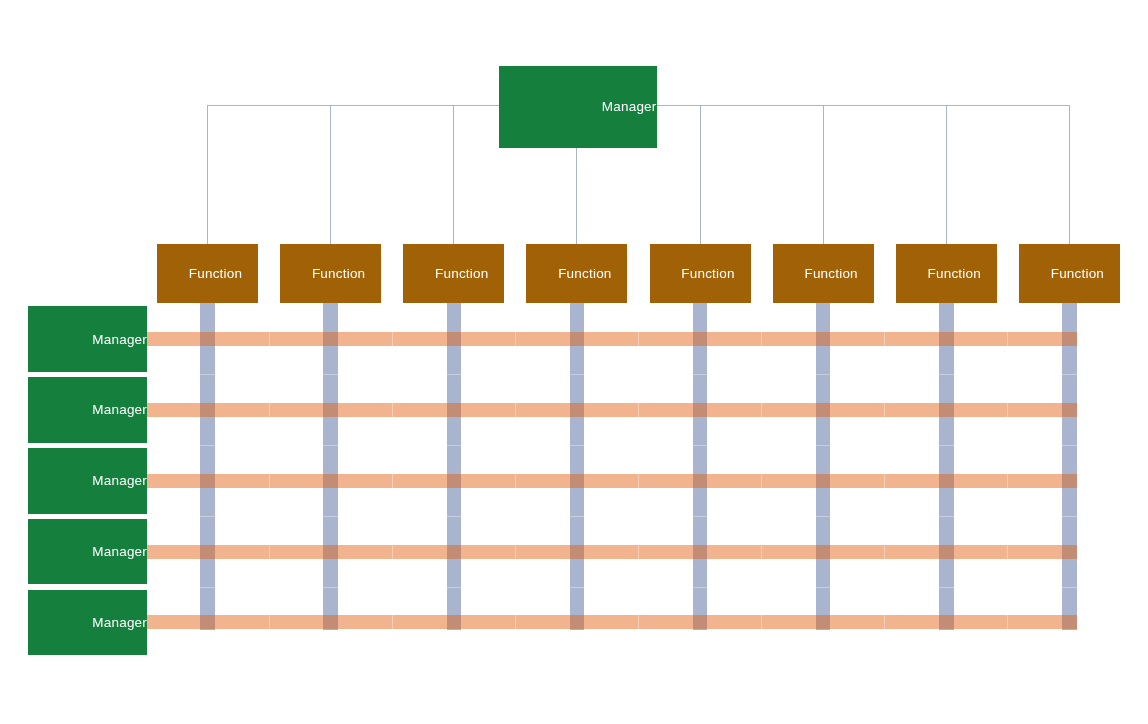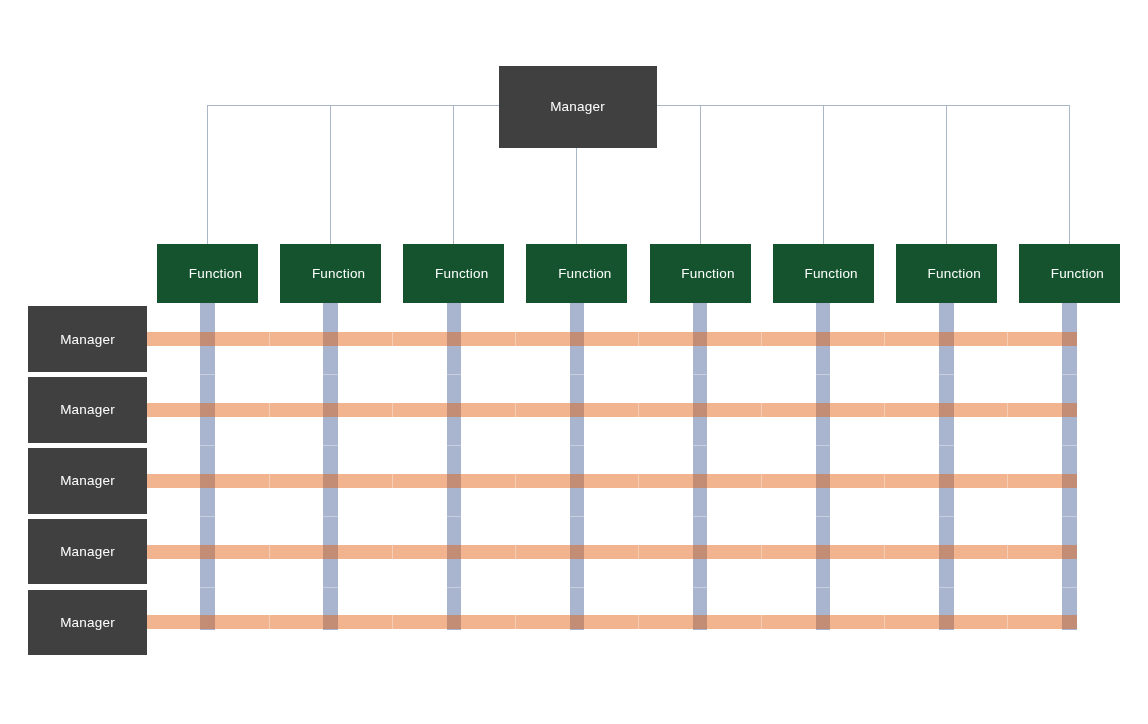--- a/index.html
+++ b/index.html
@@ -15,22 +15,22 @@
     position: absolute;
     display: flex;
     align-items: center;
     justify-content: center;
     color: #ffffff;
     font-size: 13.5px;
     letter-spacing: 0.2px;
     z-index: 5;
     box-sizing: border-box;
   }
-  .box-orange { background: #404040; }
-  .box-blue   { background: #14532d; padding-left: 16px; }
+  .box-orange { background: #15803d; justify-content: flex-end; }
+  .box-blue   { background: #a16207; padding-left: 16px; }
   .line {
     position: absolute;
     background: #a9b6c4;
     z-index: 1;
   }
   .col-bar {
     position: absolute;
     width: 14.5px;
     top: 303px;
     height: 326.5px;

